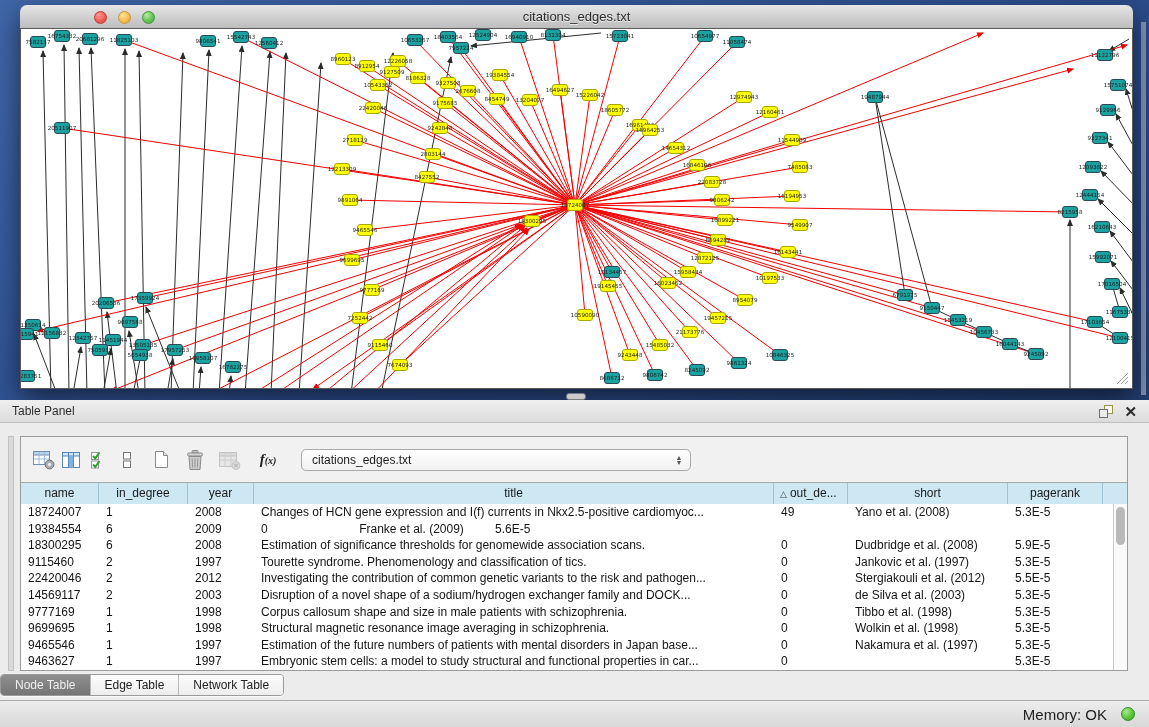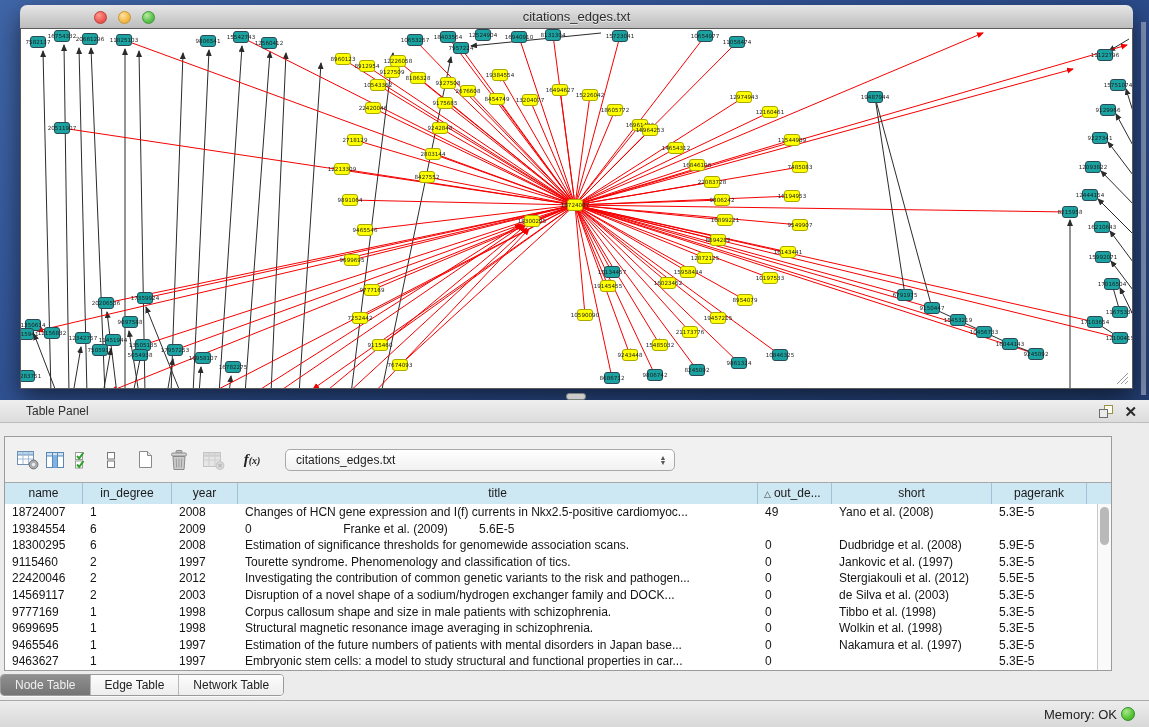--- a/index.html
+++ b/index.html
@@ -31,27 +31,27 @@
   #net-svg rect.y { fill:#ffff00; stroke:#a8a800; }
   #net-svg rect.t { fill:#1aa3a1; stroke:#2b4a55; }
   .resize-grip { position:absolute; right:3px; bottom:3px; }
   .splitter-nub { position:absolute; left:566px; top:393px; width:20px; height:7px; border-radius:3px;
                   background:#cbcbcb; border:1px solid #7e7e7e; }
 
   
   .table-panel { position:absolute; left:0; top:400px; width:1149px; height:300px; background:#ececec; }
   .panel-header { position:relative; height:23px; background:linear-gradient(#efefef,#dcdcdc); border-bottom:1px solid #bdbdbd;
                   display:flex; align-items:center; }
-  .panel-header .ph-title { font-size:12px; color:#2e2e2e; padding-left:26px;text-align:center; }
+  .panel-header .ph-title { font-size:12px; color:#2e2e2e; padding-left:12px;text-align:center; }
   .panel-header .ph-icons { margin-left:auto; display:flex; align-items:center; gap:10px; padding-right:12px; }
   .ph-float { width:17px; height:15px; }
   .ph-close { font-size:15px; font-weight:bold; color:#2a2a2a; line-height:1; cursor:default; }
 
   .gutter { position:absolute; left:8px; top:36px; width:6px; height:235px; background:#dadada; border:1px solid #c2c2c2; }
-  .card { position:absolute; left:4px; top:36px; width:1108px; height:235px; background:#f1f1f1; border:1px solid #9b9b9b; }
+  .card { position:absolute; left:20px; top:36px; width:1108px; height:235px; background:#f1f1f1; border:1px solid #9b9b9b; }
   .toolbar { height:45px; display:flex; align-items:center; padding-left:8px; }
   .tb-btn { width:28px; height:28px; display:flex; align-items:center; justify-content:center; background:transparent; border:none; }
   .fx { font-family:"Liberation Serif",serif; font-style:italic; font-weight:bold; font-size:15px; color:#222; }
   .fx small { font-size:10px; font-weight:bold; }
   .combo { margin-left:16px; width:390px; height:22px; border:1px solid #a9a9a9; border-radius:5px;
            background:linear-gradient(#ffffff,#f1f1f1); display:flex; align-items:center; box-shadow:inset 0 1px 0 #fff; }
   .combo .combo-text { flex:1; font-size:12px; color:#1d1d1d; padding-left:10px; }
   .combo .combo-arrows { width:20px; display:flex; flex-direction:column; align-items:center; line-height:5px;
            font-size:7px; color:#555; padding-right:2px; }
 
@@ -73,21 +73,21 @@
          background:#f6f6f6; box-shadow:0 1px 0 rgba(255,255,255,.7); }
   .seg button { border:none; background:linear-gradient(#fdfdfd,#ededed); font-size:12px; color:#222;
                 padding:0 14px; border-left:1px solid #b9b9b9; font-family:"Liberation Sans",sans-serif; }
   .seg button:first-child { border-left:none; }
   .seg button.sel { background:linear-gradient(#8f8f8f,#757575); color:#efefef; }
 
   
   .status-bar { position:absolute; left:0; top:700px; width:1149px; height:27px;
                 background:linear-gradient(#ededed,#d8d8d8); border-top:1px solid #a9a9a9;
                 display:flex; align-items:center; justify-content:flex-end; }
-  .mem-label { font-size:13px; color:#222; margin-right:4px; }
+  .mem-label { font-size:15px; color:#222; margin-right:14px; }
   .mem-dot { width:14px; height:14px; border-radius:50%; margin-right:14px;
              background:radial-gradient(circle at 35% 30%,#a8e98c,#55c332 60%,#3fa626); border:1px solid #2f8f27; }
 </style>
 </head>
 <body>
 
 <div class="stage">
 
   <div class="desktop">
     <div class="desktop-right-strip"></div>

